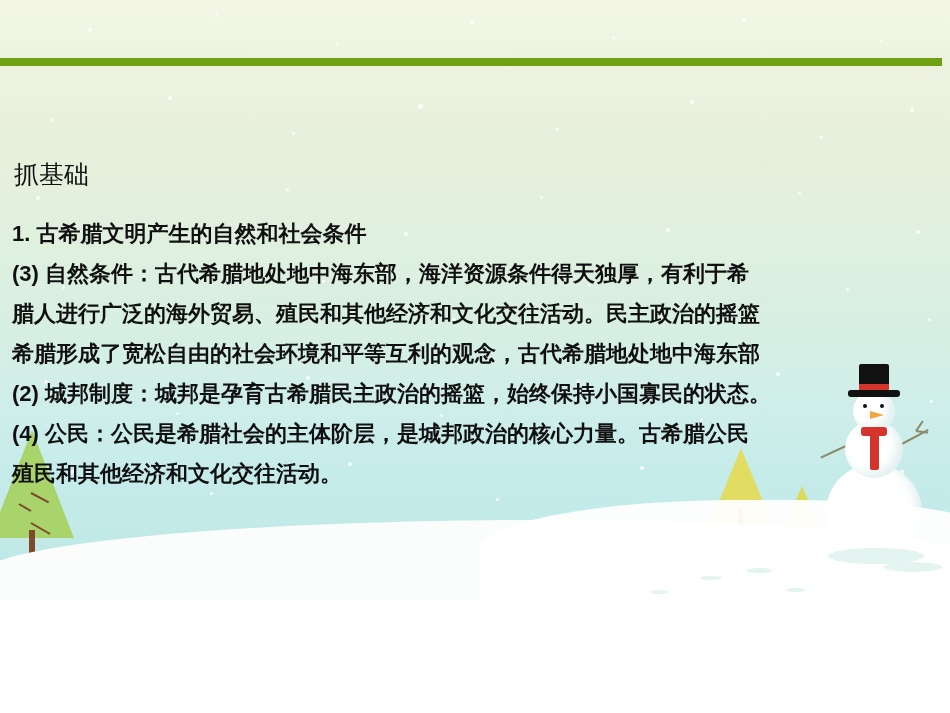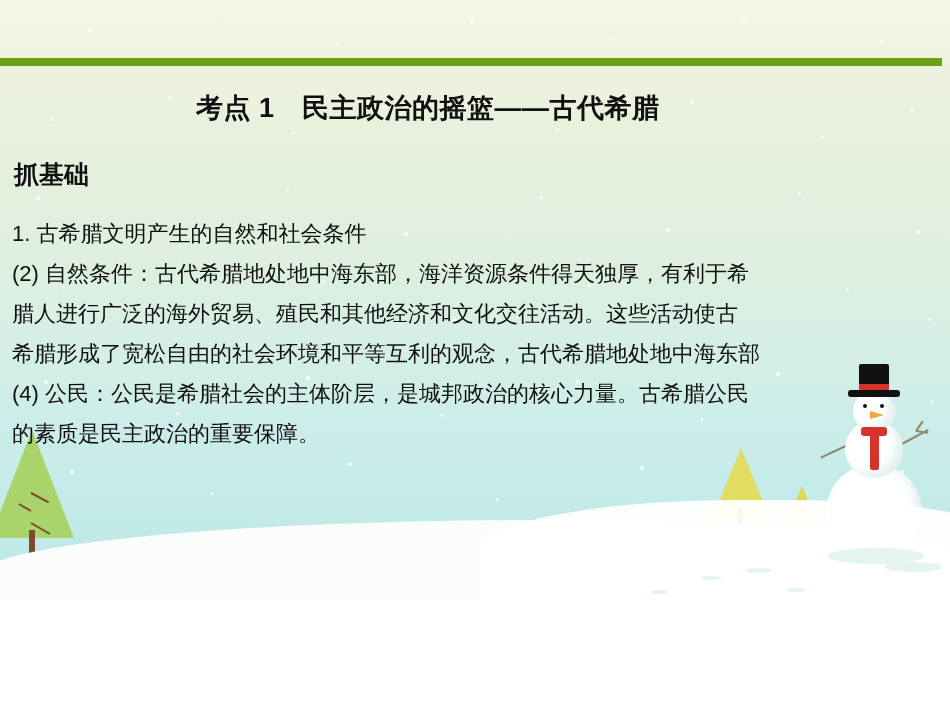--- a/index.html
+++ b/index.html
@@ -178,33 +178,33 @@
     font-weight: bold;
     color: #101010;
     letter-spacing: .5px;
     white-space: nowrap;
   }
   .section-label {
     position: absolute;
     left: 14px;
     top: 158px;
     font-size: 25px;
-    font-weight: bold;
+    font-weight: normal;
     color: #101010;
     white-space: nowrap;
   }
   .body-block {
     position: absolute;
     left: 12px;
     top: 214px;
     width: 930px;
   }
   .body-line {
     font-size: 22px;
-    font-weight: normal;
+    font-weight: bold;
     color: #101010;
     line-height: 40px;
     white-space: nowrap;
   }
 </style>
 </head>
 <body>
 
 <div id="slide">
 
@@ -313,27 +313,27 @@
     <div class="drift" style="left:746px; top:568px; width:26px; height:5px;"></div>
     <div class="drift" style="left:700px; top:576px; width:22px; height:4px;"></div>
     <div class="drift" style="left:786px; top:588px; width:20px; height:4px;"></div>
     <div class="drift" style="left:650px; top:590px; width:18px; height:4px;"></div>
   </div>
 
   <div class="content">
 
     <div class="green-rule"></div>
 
-    <div class="slide-title">考点 1　民主政治的摇篮——古代希腊</div>
 
     <div class="section-label">抓基础</div>
 
     <div class="body-block">
       <div class="body-line">1. 古希腊文明产生的自然和社会条件</div>
-      <div class="body-line">(2) 自然条件：古代希腊地处地中海东部，海洋资源条件得天独厚，有利于希</div>
-      <div class="body-line">腊人进行广泛的海外贸易、殖民和其他经济和文化交往活动。这些活动使古</div>
+      <div class="body-line">(3) 自然条件：古代希腊地处地中海东部，海洋资源条件得天独厚，有利于希</div>
+      <div class="body-line">腊人进行广泛的海外贸易、殖民和其他经济和文化交往活动。民主政治的摇篮</div>
       <div class="body-line">希腊形成了宽松自由的社会环境和平等互利的观念，古代希腊地处地中海东部</div>
+      <div class="body-line">(2) 城邦制度：城邦是孕育古希腊民主政治的摇篮，始终保持小国寡民的状态。</div>
       <div class="body-line">(4) 公民：公民是希腊社会的主体阶层，是城邦政治的核心力量。古希腊公民</div>
-      <div class="body-line">的素质是民主政治的重要保障。</div>
+      <div class="body-line">殖民和其他经济和文化交往活动。</div>
     </div>
 
   </div>
 </div>
 
 </body></html>

